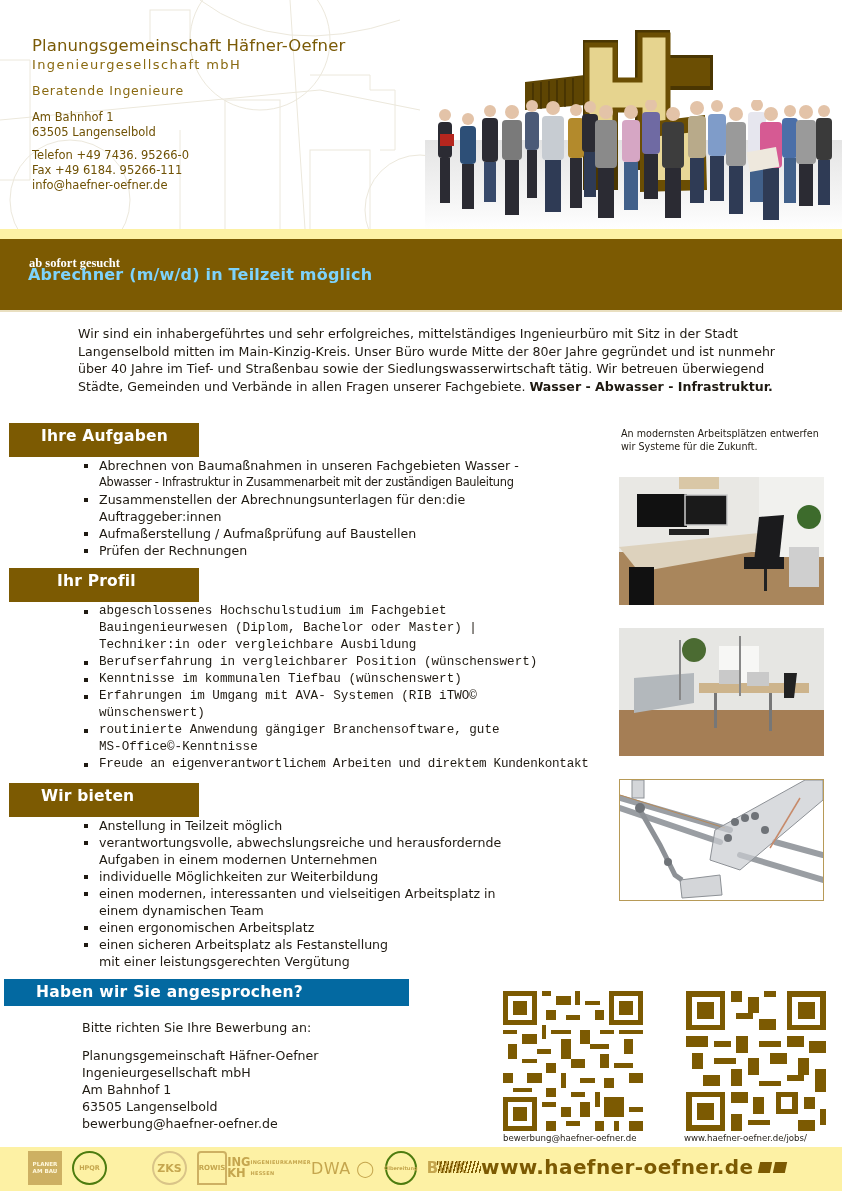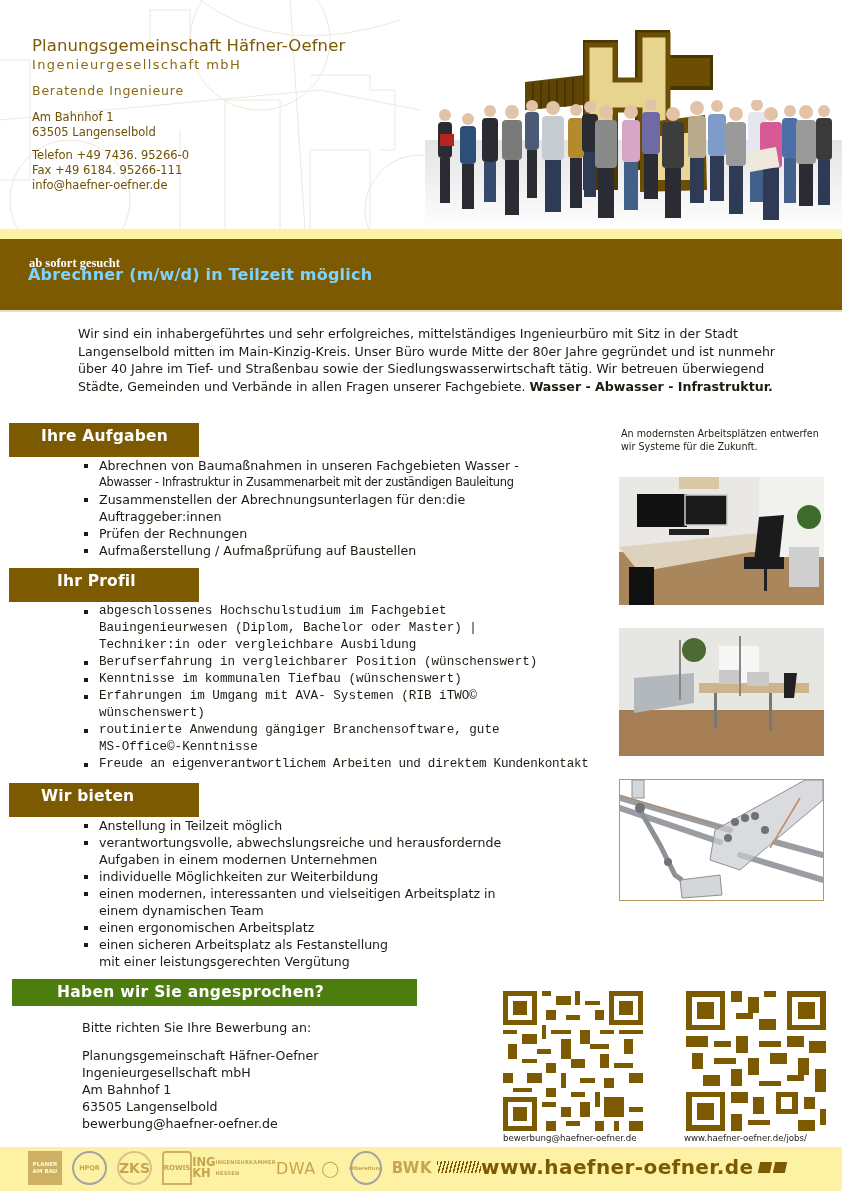--- a/index.html
+++ b/index.html
@@ -43,39 +43,39 @@
   .sec-list li.cont::before { display: none; }
 
   
   .caption { position: absolute; left: 621px; top: 427px; width: 200px; font-size: 9.6px; line-height: 13px; color: #1f1a12; }
   .photo { position: absolute; left: 619px; width: 205px; overflow: hidden; }
   .photo1 { top: 477px; height: 128px; }
   .photo2 { top: 628px; height: 128px; }
   .photo3 { top: 779px; height: 122px; border: 1px solid #b79a57; background: #ffffff; }
 
   
-  .contact-bar { position: absolute; left: 12px; top: 979px; width: 405px; height: 27px; background: #4d7c0f; color: #ffffff;
-    font-weight: bold; font-size: 15.5px; line-height: 27px; padding-left: 45px; letter-spacing: 0.3px; }
+  .contact-bar { position: absolute; left: 4px; top: 979px; width: 405px; height: 27px; background: #0369a1; color: #ffffff;
+    font-weight: bold; font-size: 15.5px; line-height: 27px; padding-left: 32px; letter-spacing: 0.3px; }
   .contact-text { position: absolute; left: 82px; top: 1019px; font-size: 12.6px; line-height: 17px; color: #1f1a12; }
   .contact-text .gap { height: 11px; }
 
   .qr { position: absolute; top: 991px; width: 140px; height: 140px; }
   .qr1 { left: 503px; }
   .qr2 { left: 686px; }
   .qr-label { position: absolute; top: 1133px; font-size: 8.6px; color: #1f1a12; }
   .qr-label1 { left: 503px; }
   .qr-label2 { left: 684px; }
 
   
   .footer { position: absolute; left: 0; top: 1147px; width: 842px; height: 44px; background: #fdf1a4; }
   .badges { position: absolute; left: 28px; top: 2px; height: 38px; display: flex; align-items: center; gap: 10px; }
   .badge { height: 34px; display: flex; align-items: center; justify-content: center; color: #c5a64e; font-weight: bold; }
   .badge-planer { width: 34px; background: #cdb062; color: #fff8dc; font-size: 5.6px; flex-direction: column; line-height: 7px; text-align: center; }
-  .badge-round { width: 35px; border: 2px solid #a3a3a3; border-radius: 50%; font-size: 6.5px; }
-  .badge-zks { width: 35px; font-size: 14px; border: 2px solid #d9c488; border-radius: 50%; }
+  .badge-round { width: 35px; border: 2px solid #4d7c0f; border-radius: 50%; font-size: 6.5px; }
+  .badge-zks { width: 35px; font-size: 11px; border: 2px solid #d9c488; border-radius: 50%; margin-left: 35px; }
   .badge-sq { width: 30px; font-size: 7px; border: 2px solid #cdb062; border-radius: 4px 4px 0 0; }
   .badge-txt { font-size: 14px; letter-spacing: 0.5px; }
   .badge-ingkh { width: 64px; flex-direction: row; font-size: 11.5px; line-height: 11px; }
   .badge-ingkh small { font-size: 5px; letter-spacing: 0.3px; }
   .footer-url { position: absolute; left: 437px; top: 8px; display: flex; align-items: center; }
   .hatch { width: 44px; height: 12px; background: repeating-linear-gradient(105deg, #7c5a02 0 1.4px, transparent 1.4px 3.6px); }
   .footer-url .url { font-size: 20px; font-weight: bold; color: #7c5a02; letter-spacing: 0.4px; }
   .blocks { display: flex; gap: 3px; margin-left: 6px; }
   .blocks span { display: block; width: 12px; height: 11px; background: #7c5a02; transform: skewX(-12deg); }
 </style>
@@ -226,22 +226,22 @@
   <span>Wir sind ein inhabergeführtes und sehr erfolgreiches, mittelständiges Ingenieurbüro mit Sitz in der Stadt Langenselbold mitten im Main-Kinzig-Kreis. Unser Büro wurde Mitte der 80er Jahre gegründet und ist nunmehr über 40 Jahre im Tief- und Straßenbau sowie der Siedlungswasserwirtschaft tätig. Wir betreuen überwiegend Städte, Gemeinden und Verbände in allen Fragen unserer Fachgebiete.</span>
   <b>Wasser - Abwasser - Infrastruktur.</b>
 </p>
 
 <div class="sec-bar" style="top:423px;">Ihre Aufgaben</div>
 <ul class="sec-list" style="top:457px;">
   <li><span>Abrechnen von Baumaßnahmen in unseren Fachgebieten Wasser -</span></li>
   <li class="cont" style="font-size:11.4px; letter-spacing:-0.3px;"><span>Abwasser - Infrastruktur in Zusammenarbeit mit der zuständigen Bauleitung</span></li>
   <li><span>Zusammenstellen der Abrechnungsunterlagen für den:die</span></li>
   <li class="cont"><span>Auftraggeber:innen</span></li>
+  <li><span>Aufmaßerstellung / Aufmaßprüfung auf Baustellen</span></li>
   <li><span>Prüfen der Rechnungen</span></li>
-  <li><span>Aufmaßerstellung / Aufmaßprüfung auf Baustellen</span></li>
 </ul>
 
 <div class="sec-bar" style="top:568px;padding-left:48px;">Ihr Profil</div>
 <ul class="sec-list" style="top:603px;font-family:Liberation Mono, monospace;">
   <li><span>abgeschlossenes Hochschulstudium im Fachgebiet</span></li>
   <li class="cont"><span>Bauingenieurwesen (Diplom, Bachelor oder Master) |</span></li>
   <li class="cont"><span>Techniker:in oder vergleichbare Ausbildung</span></li>
   <li><span>Berufserfahrung in vergleichbarer Position (wünschenswert)</span></li>
   <li><span>Kenntnisse im kommunalen Tiefbau (wünschenswert)</span></li>
   <li><span>Erfahrungen im Umgang mit AVA- Systemen (RIB iTWO©</span></li>

